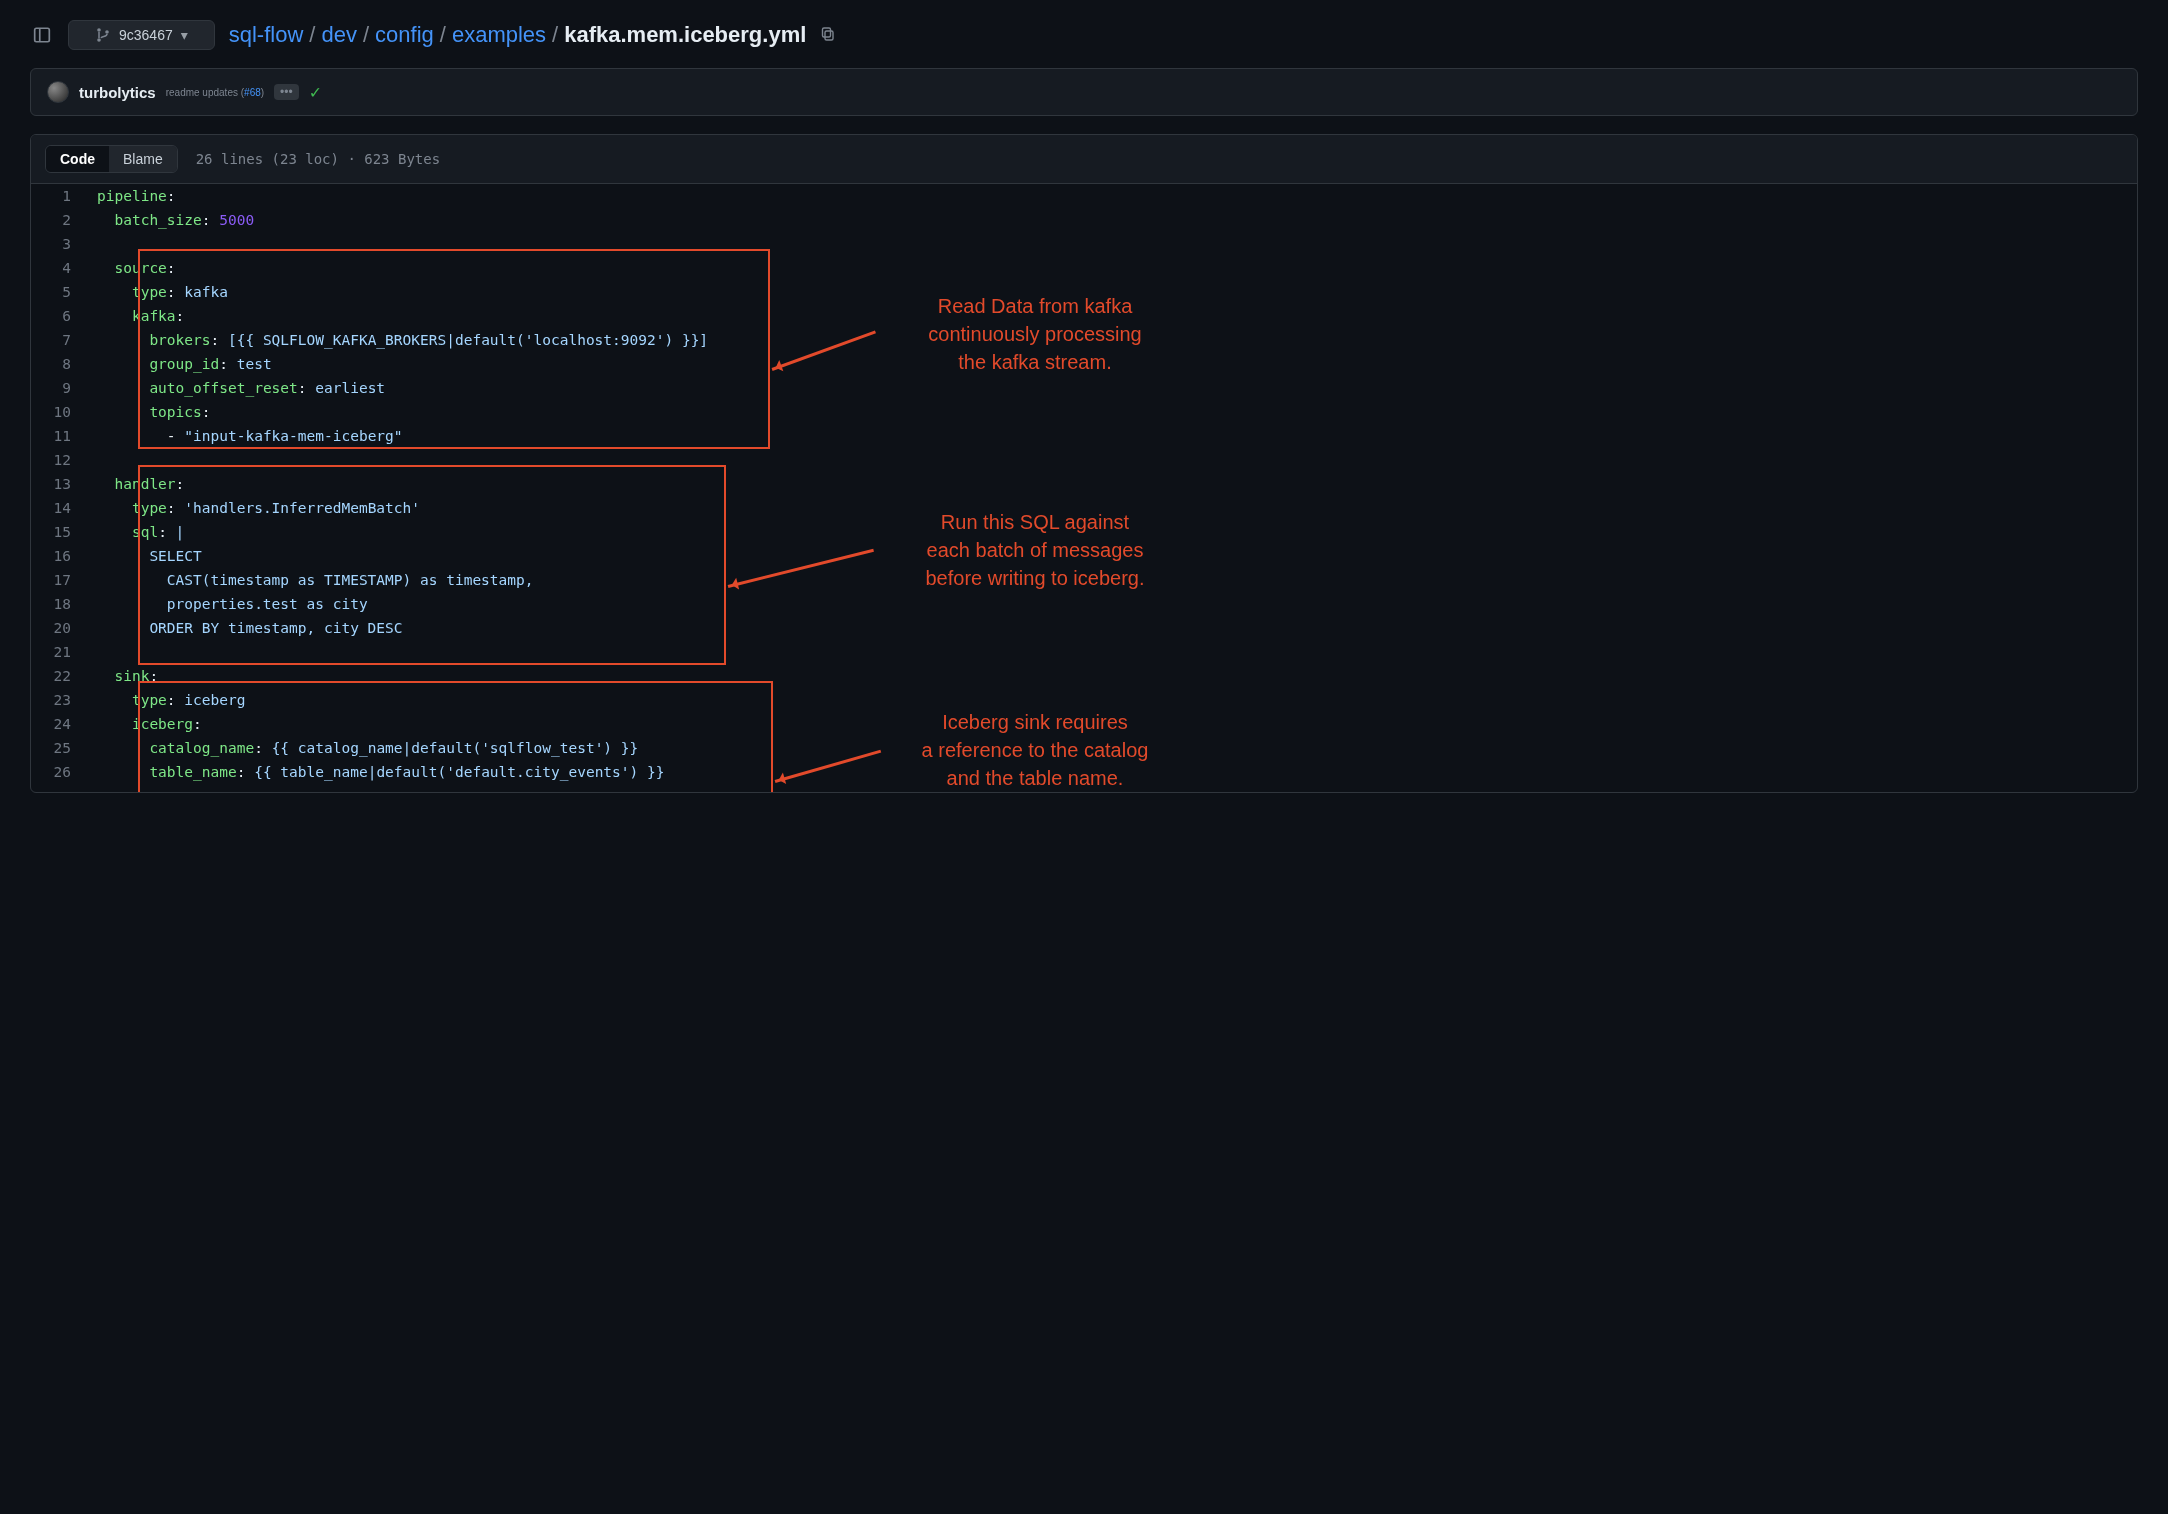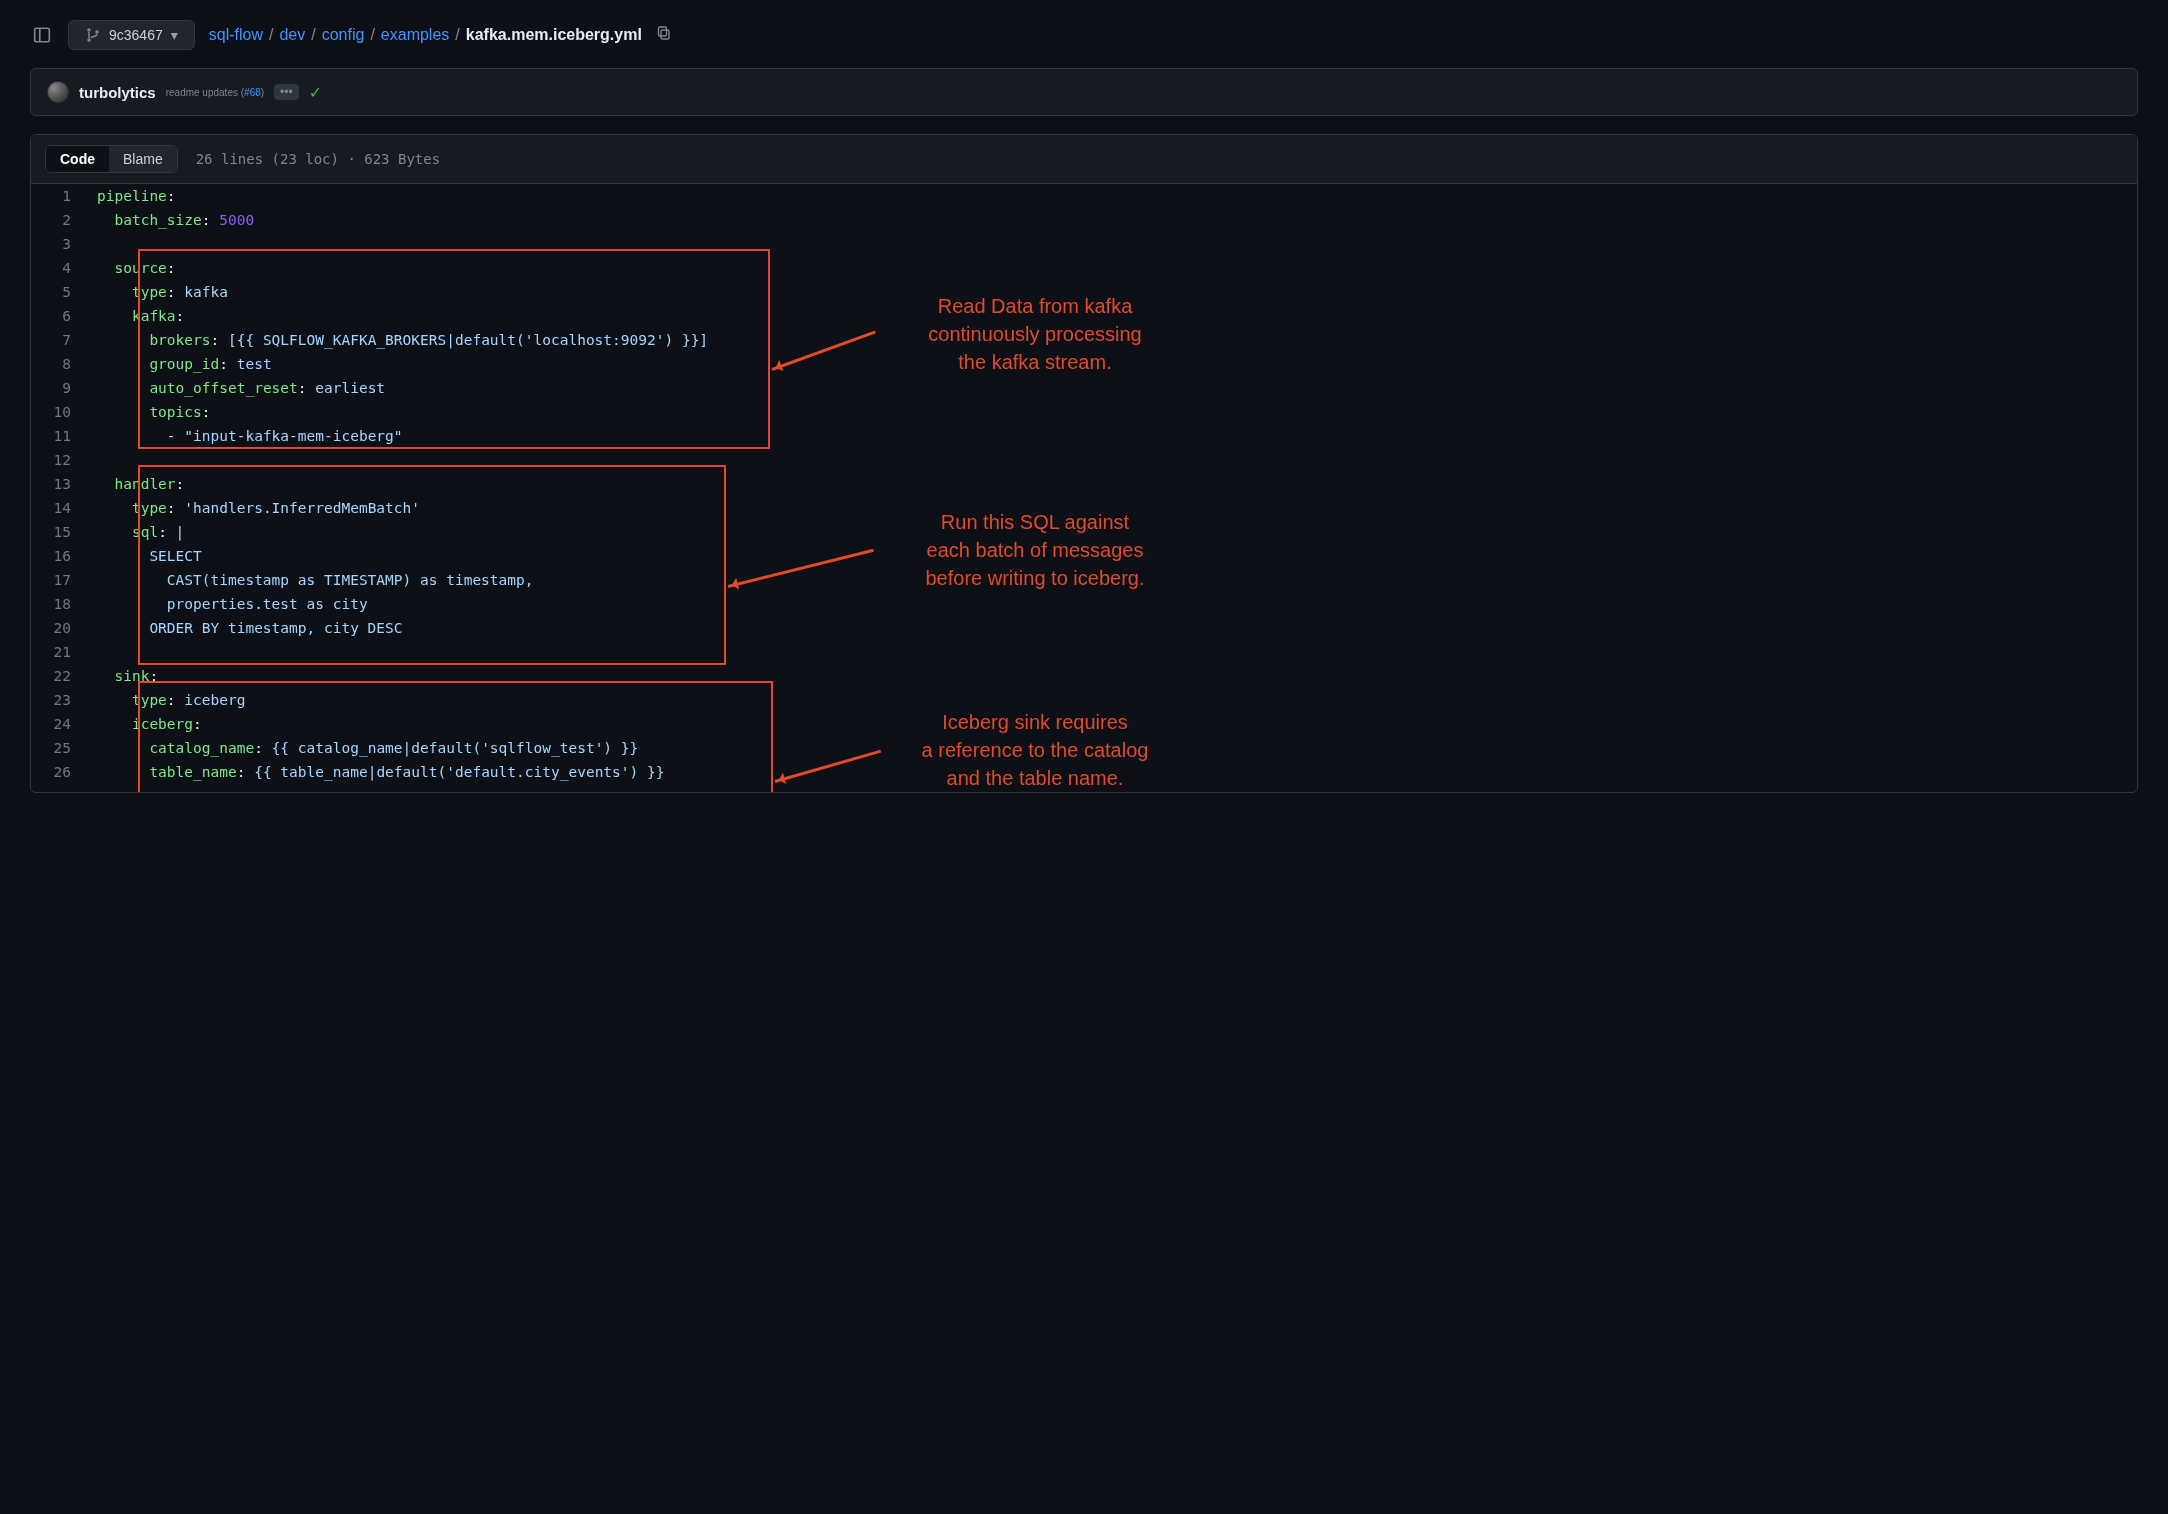--- a/index.html
+++ b/index.html
@@ -24,34 +24,34 @@
     height: 24px;
     display: inline-flex;
     align-items: center;
     justify-content: center;
     cursor: pointer;
   }
   .branch-select {
     background: #21262d;
     border: 1px solid #30363d;
     border-radius: 6px;
-    padding: 6px 16px;
+    padding: 6px 26px;
     display: inline-flex;
     align-items: center;
     gap: 8px;
     color: #c9d1d9;
     font-size: 14px;
     cursor: pointer;
   }
   .branch-select .chev { opacity: 0.7; }
   .breadcrumb {
     display: flex;
     align-items: center;
     gap: 4px;
-    font-size: 16px;
+    font-size: 22px;
   }
   .breadcrumb a { color: #4493f8; text-decoration: none; }
   .breadcrumb .sep { color: #7d8590; margin: 0 2px; }
   .breadcrumb .fname { color: #e6edf3; font-weight: 600; }
   .copy-icon { margin-left: 10px; cursor: pointer; color:#7d8590; }
 
   
   .commit-bar {
     background: #161b22;
     border: 1px solid #30363d;

